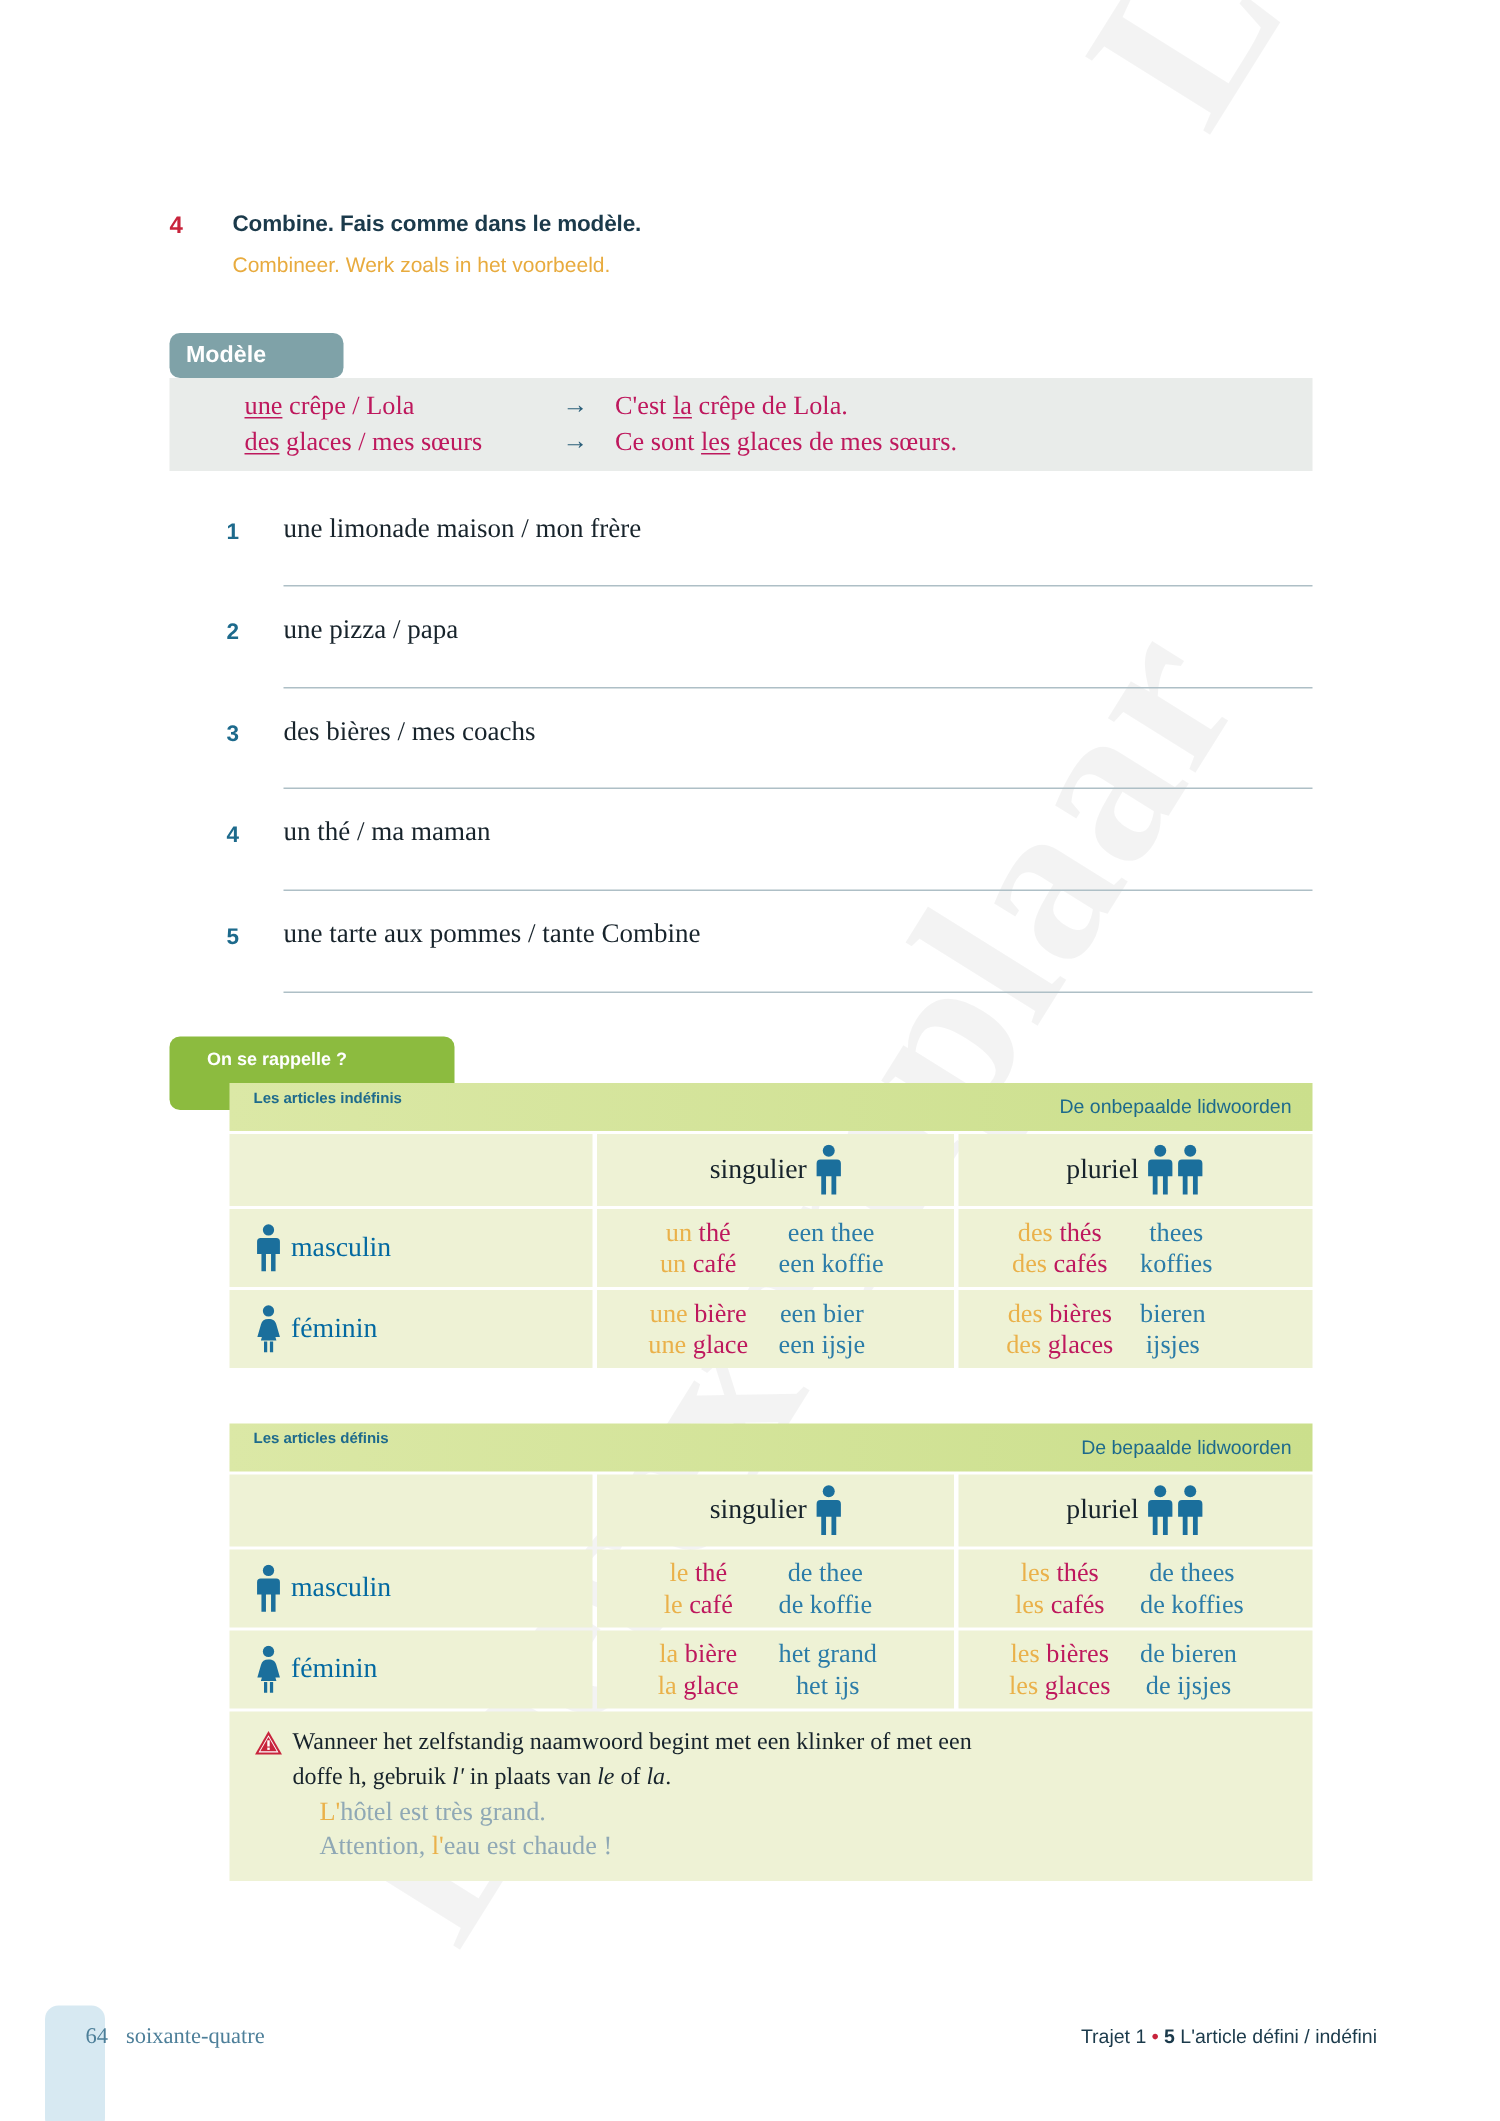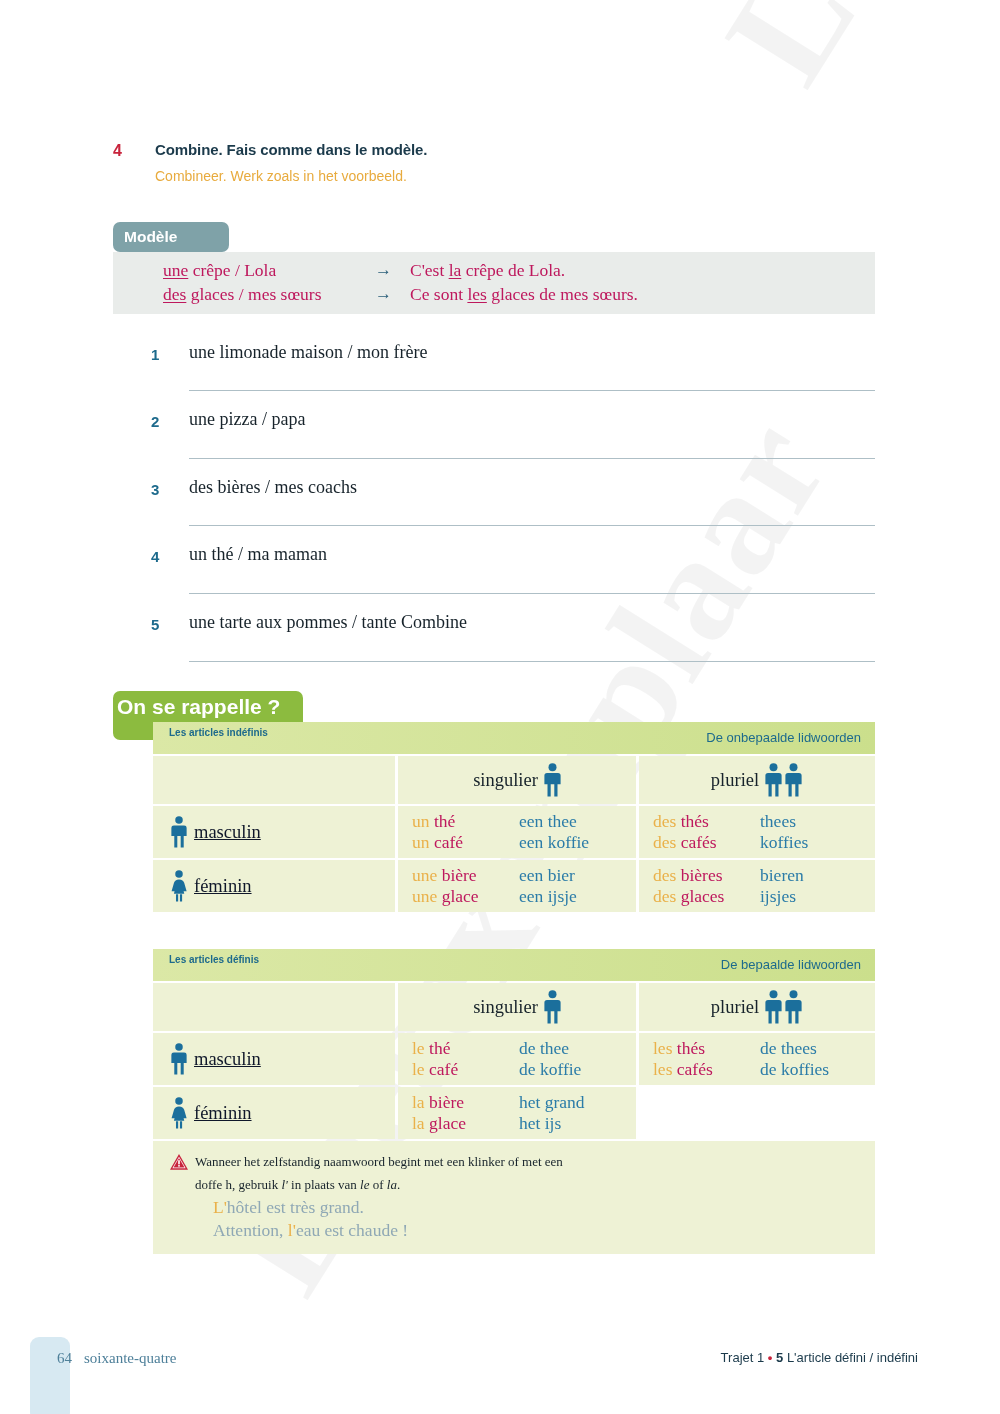--- a/index.html
+++ b/index.html
@@ -150,24 +150,24 @@
   #rappelle-tab {
     position: absolute;
     left: 113px;
     top: 691px;
     width: 190px;
     height: 49px;
     background: #8cbb3f;
     border-radius: 7px;
     color: #ffffff;
     font-family: "Liberation Sans", sans-serif;
-    font-size: 21px;
+    font-size: 12px;
     font-weight: 700;
     line-height: 31px;
-    padding-left: 4px;
+    padding-left: 25px;
     box-sizing: border-box;
   }
 
   
   .gbox {
     position: absolute;
     left: 113px;
     width: 762px;
   }
   .g-title-row {
@@ -202,20 +202,21 @@
     position: relative;
   }
   .g-row {
     display: flex;
     width: 722px;
     margin-top: 2px;
   }
   .g-cell {
     background: #eef2d5;
     box-sizing: border-box;
+    text-align: center;
   }
   .c-label  { width: 242px; margin-right: 3px; }
   .c-sing   { width: 238px; margin-right: 3px; }
   .c-plur   { width: 236px; }
 
   .hdr-row .g-cell {
     height: 48px;
     display: flex;
     align-items: center;
     justify-content: center;
@@ -232,23 +233,22 @@
     height: 52px;
   }
   .body-row .c-label {
     display: flex;
     align-items: center;
     padding-left: 18px;
   }
   .gender-txt {
     font-family: "Liberation Serif", serif;
     font-size: 18.5px;
-    color: #0f172a;
+    color: #0369a1;
     margin-left: 7px;
-    text-decoration: underline;
   }
   .pair-cell {
     display: flex;
     padding: 5px 0 0 14px;
     box-sizing: border-box;
   }
   .pair-col {
     font-family: "Liberation Serif", serif;
     font-size: 17.5px;
     line-height: 21px;
@@ -271,21 +271,21 @@
   .warn-icon {
     position: absolute;
     left: 16px;
     top: 12px;
     width: 20px;
     height: 18px;
   }
   .note-main {
     margin-left: 28px;
     font-family: "Liberation Serif", serif;
-    font-size: 13px;
+    font-size: 16px;
     line-height: 23px;
     color: #17232b;
   }
   .note-ex {
     margin-left: 46px;
     font-family: "Liberation Serif", serif;
     font-size: 17.5px;
     line-height: 23px;
     color: #8fa8b5;
   }
@@ -535,20 +535,30 @@
           <span class="gender-txt">féminin</span>
         </div>
         <div class="g-cell c-sing pair-cell">
           <div class="pair-col pair-fr">
             <div><span class="art">la</span><span class="noun"> bière</span></div>
             <div><span class="art">la</span><span class="noun"> glace</span></div>
           </div>
           <div class="pair-col pair-nl">
             <div>het grand</div>
             <div>het ijs</div>
+          </div>
+        </div>
+        <div class="g-cell c-plur pair-cell">
+          <div class="pair-col pair-fr">
+            <div><span class="art">les</span><span class="noun"> bières</span></div>
+            <div><span class="art">les</span><span class="noun"> glaces</span></div>
+          </div>
+          <div class="pair-col pair-nl">
+            <div>de bieren</div>
+            <div>de ijsjes</div>
           </div>
         </div>
       </div>
     </div>
 
     <div class="g-note">
       <svg class="warn-icon" viewBox="0 0 22 20">
         <path d="M11 1.2 21 18.6H1z" fill="#c8243c"></path>
         <path d="M11 4.2 18.4 17H3.6z" fill="#ffffff"></path>
         <path d="M11 5.6 17.1 16.2H4.9z" fill="#c8243c"></path>

